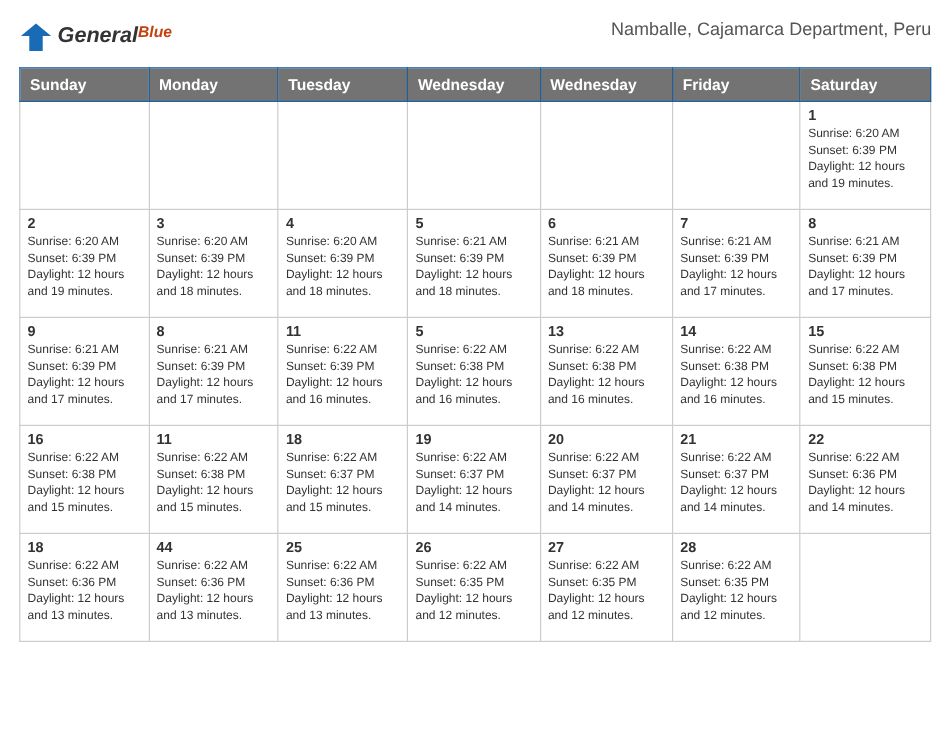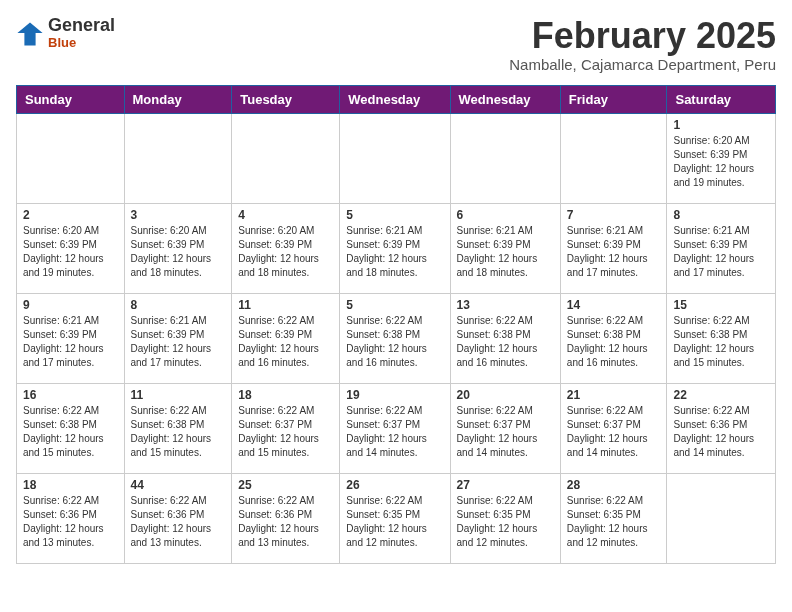--- a/index.html
+++ b/index.html
@@ -15,22 +15,22 @@
       justify-content: space-between;
       align-items: flex-start;
       margin-bottom: 12px;
     }
     .logo {
       display: flex;
       align-items: center;
     }
     .logo-text {
       display: flex;
-      flex-direction: column;
       line-height: 1.1;
+      font-style: italic;
     }
     .logo-general {
       font-size: 18px;
       font-weight: bold;
       color: #333;
     }
     .logo-blue {
       font-size: 13px;
       font-weight: bold;
       color: #c2410c;
@@ -53,21 +53,21 @@
       font-size: 15px;
       color: #555;
       margin-left: 44px;
     }
     .calendar-table {
       width: 100%;
       border-collapse: collapse;
       border: 1px solid #ccc;
     }
     .calendar-table th {
-      background-color: #701a75;
+      background-color: #737373;
       color: #fff;
       font-size: 13px;
       font-weight: bold;
       padding: 6px 8px;
       text-align: left;
       border: 1px solid #2060a0;
     }
     .calendar-table td {
       border: 1px solid #ccc;
       vertical-align: top;
@@ -102,21 +102,20 @@
     <svg class="logo-icon" viewBox="0 0 40 40">
       <rect x="0" y="0" width="40" height="40" fill="white"></rect>
       <polygon points="20,5 38,20 28,20 28,38 12,38 12,20 2,20" fill="#1a6bb5"></polygon>
     </svg>
     <div class="logo-text">
       <span class="logo-general">General</span>
       <span class="logo-blue">Blue</span>
     </div>
   </div>
   <div class="title-section">
-    <div class="calendar-title">February 2025</div>
     <div class="calendar-subtitle">Namballe, Cajamarca Department, Peru</div>
   </div>
 </div>
 
 <table class="calendar-table">
   <thead>
     <tr>
     <th>Sunday</th>
         <th>Monday</th>
         <th>Tuesday</th>

